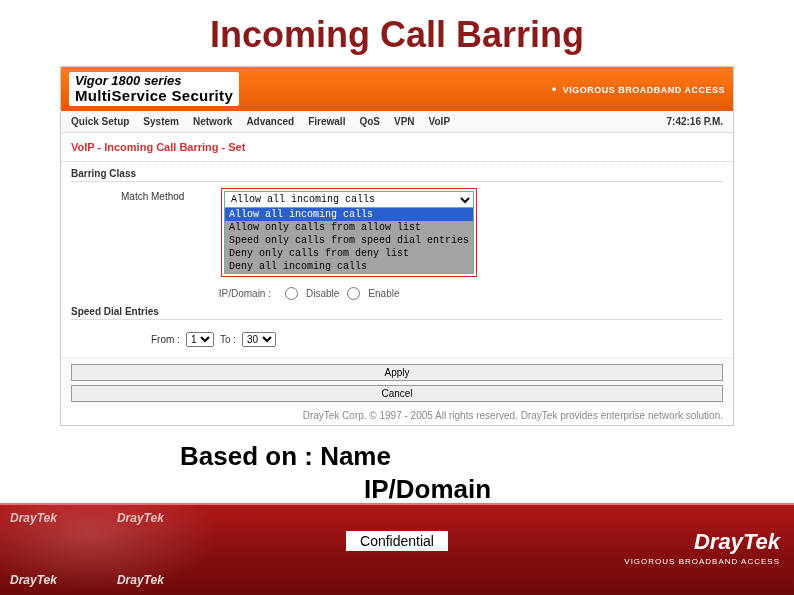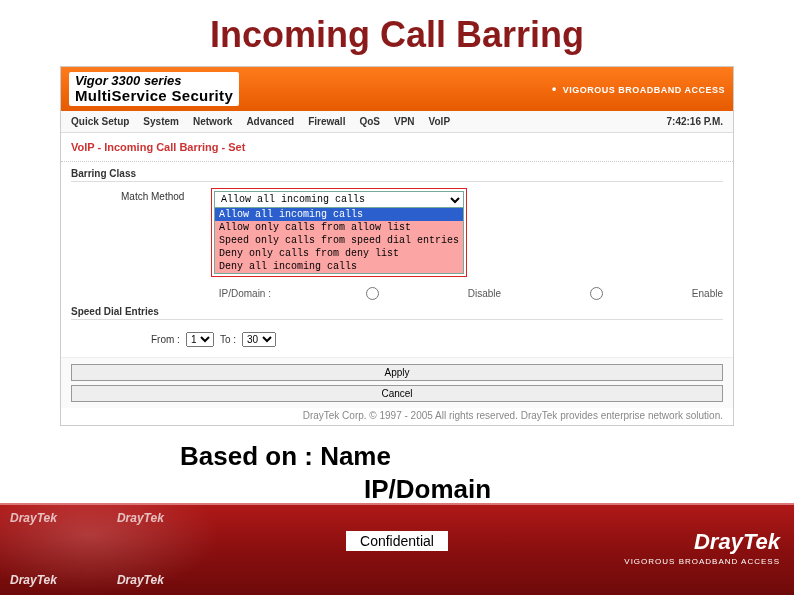--- a/index.html
+++ b/index.html
@@ -94,33 +94,34 @@
     color: #333;
     border-bottom: 1px solid #ddd;
     padding-bottom: 2px;
     margin-bottom: 6px;
   }
 
   
   .field-row {
     display: flex;
     align-items: flex-start;
+    gap: 10px;
     padding-left: 50px;
   }
   .field-label {
     width: 90px;
     font-size: 10px;
     color: #333;
     padding-top: 3px;
   }
   .combo {
     display: flex;
     flex-direction: column;
     border: 1px solid #7a9;
-    background: #fca5a5;
+    background: #a3a3a3;
     font-family: "Courier New", monospace;
     font-size: 10px;
     width: 250px;
   }
   .combo select {
     font-family: inherit;
     font-size: 10px;
     border: none;
     border-bottom: 1px solid #7a9;
     padding: 1px 2px;
@@ -142,21 +143,20 @@
   }
 
   .radio-row {
     display: flex;
     align-items: center;
     gap: 8px;
     font-size: 10px;
     padding-left: 140px;
     margin-top: 10px;
     color: #555;
-    justify-content: space-between;
   }
   .radio-row .sublabel {
     width: 60px;
     text-align: right;
     margin-right: 6px;
   }
 
   .speed-row {
     display: flex;
     align-items: center;
@@ -273,21 +273,21 @@
 </style>
 </head>
 <body>
 
 <div class="slide-title">Incoming Call Barring</div>
 
 <div class="app-frame">
 
   <div class="banner">
     <div class="banner-left">
-      <div class="brand-line1">Vigor 3300 series</div>
+      <div class="brand-line1">Vigor 1800 series</div>
       <div class="brand-line2">MultiService Security</div>
     </div>
     <div class="banner-right">VIGOROUS BROADBAND ACCESS</div>
   </div>
 
   <div class="menubar">
     <span>Quick Setup</span>
     <span>System</span>
     <span>Network</span>
     <span>Advanced</span>

